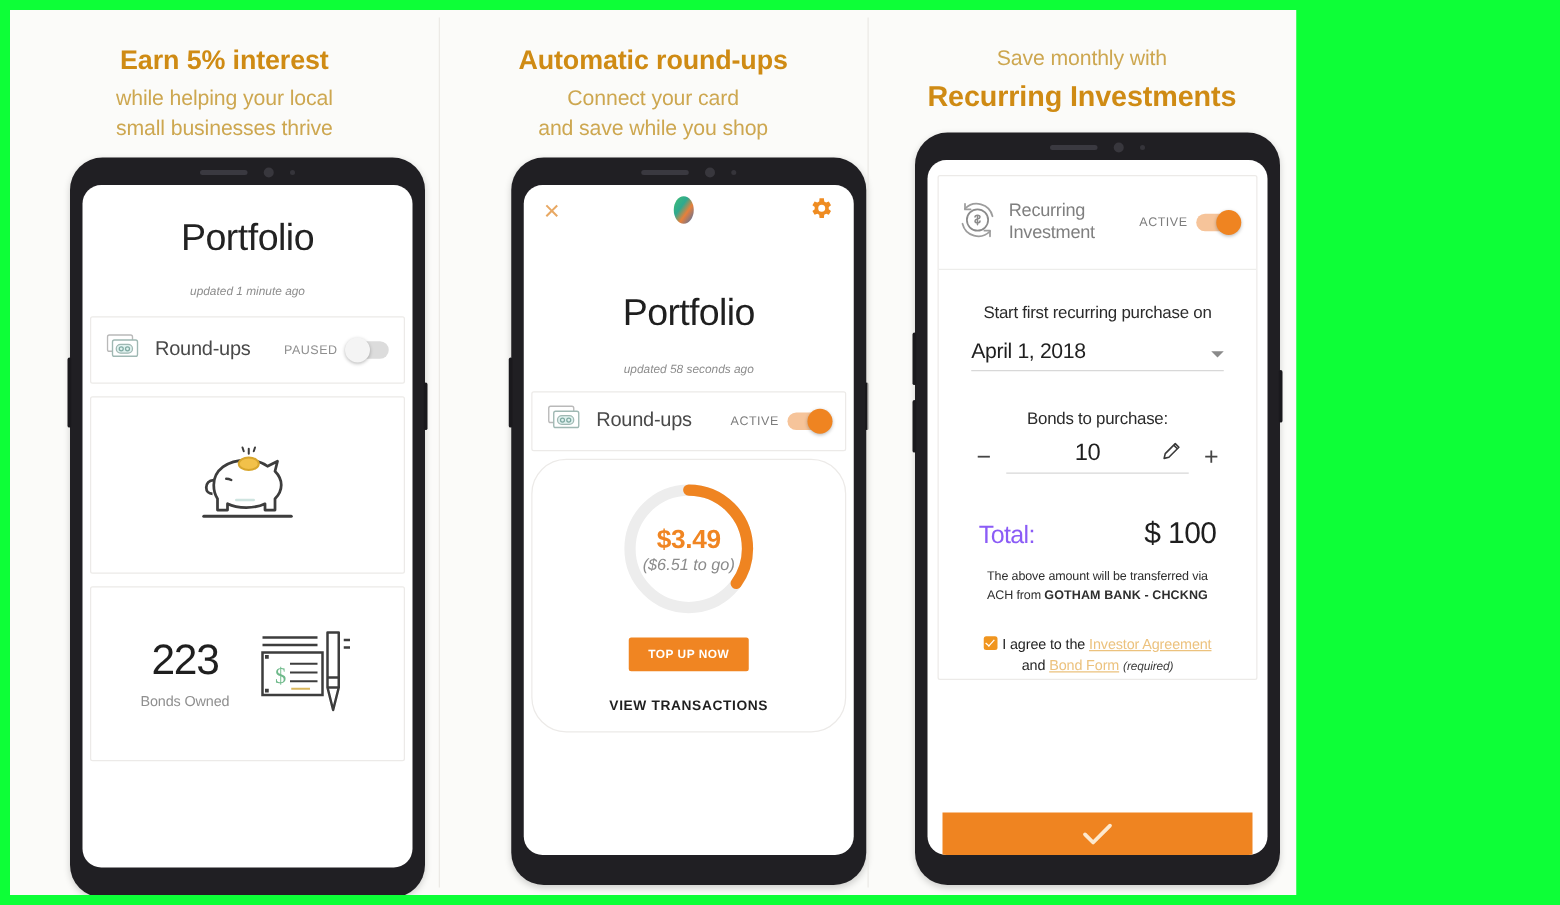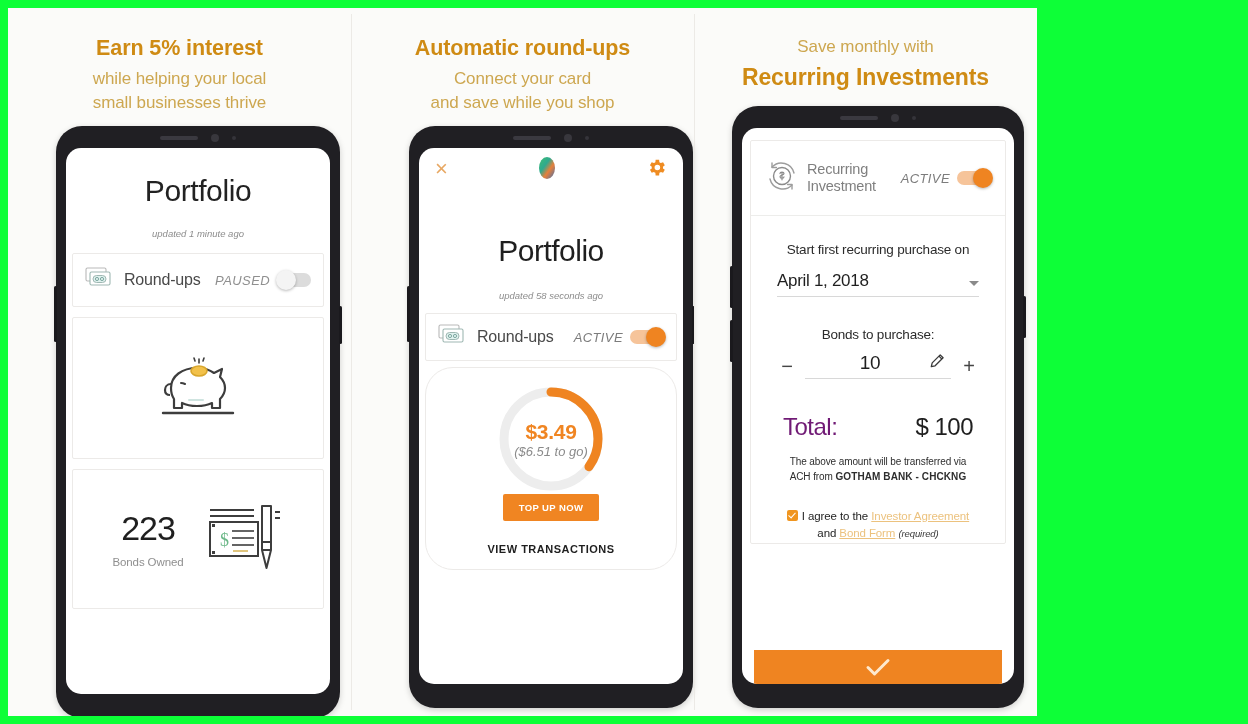--- a/index.html
+++ b/index.html
@@ -139,24 +139,23 @@
     margin-left: 9px;
     letter-spacing: -0.2px;
   }
   .toggle-wrap {
     margin-left: auto;
     display: flex;
     align-items: center;
     gap: 7px;
   }
   .toggle-state {
-    font-size: 13px;
+    font-size: 10px;
     letter-spacing: 0.4px;
     color: #8f8f8f;
-    font-style: italic;
   }
   .toggle-state.on { color: #7c7c7c; }
   .switch {
     position: relative;
     width: 34px; height: 14px;
     border-radius: 8px;
   }
   .switch.off { background: #dcdcdc; }
   .switch.on  { background: #f6c49a; }
   .knob {
@@ -331,21 +330,21 @@
     flex: 1;
     text-align: center;
     letter-spacing: -0.3px;
   }
   .totalrow {
     display: flex;
     align-items: baseline;
     justify-content: space-between;
     padding: 0 6px;
   }
-  .totalrow .t-lab { font-size: 24px; color: #701a75; letter-spacing: -0.5px; }
+  .totalrow .t-lab { font-size: 20px; color: #8b5cf6; letter-spacing: -0.5px; }
   .totalrow .t-val { font-size: 24px; color: #1f1f1f; letter-spacing: -0.5px; }
   .fineprint {
     text-align: center;
     font-size: 10px;
     color: #2e2e2e;
     line-height: 1.45;
     letter-spacing: -0.1px;
   }
   .fineprint b { font-weight: bold; letter-spacing: 0.1px; }
   .agree {
@@ -538,21 +537,21 @@
             <div class="ring-wrap">
               <svg width="110" height="110" viewBox="0 0 110 110">
                 <circle cx="55" cy="55" r="47" fill="none" stroke="#ededed" stroke-width="9"></circle>
                 <circle cx="55" cy="55" r="47" fill="none" stroke="#ef8421" stroke-width="9" stroke-linecap="round" stroke-dasharray="295.3" stroke-dashoffset="192" transform="rotate(-90 55 55)"></circle>
               </svg>
               <div class="ring-amount">
                 <span class="amt">$3.49</span>
                 <span class="togo">($6.51 to go)</span>
               </div>
             </div>
-            <button class="topup" style="">TOP UP NOW</button>
+            <button class="topup" style="margin-top:16px;">TOP UP NOW</button>
             <div class="viewtx" style="margin-top:22px;">VIEW TRANSACTIONS</div>
           </div>
         </div>
       </div>
     </div>
 
     <div class="panel">
       <div class="headline hl-small" style="top:28px;">Save monthly with</div>
       <div class="headline hl-big" style="top:54px; font-size:23px;">Recurring Investments</div>
 

